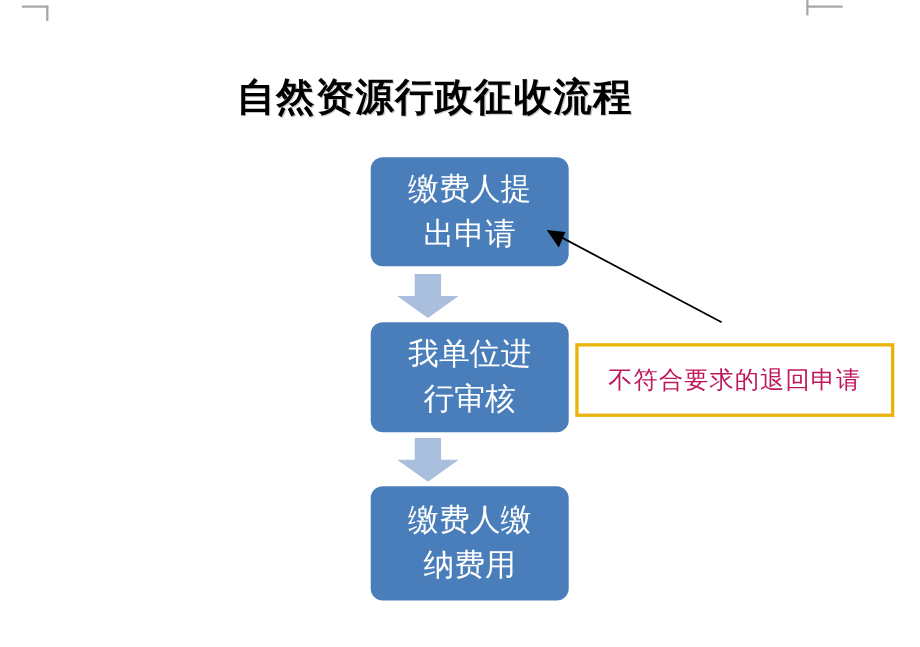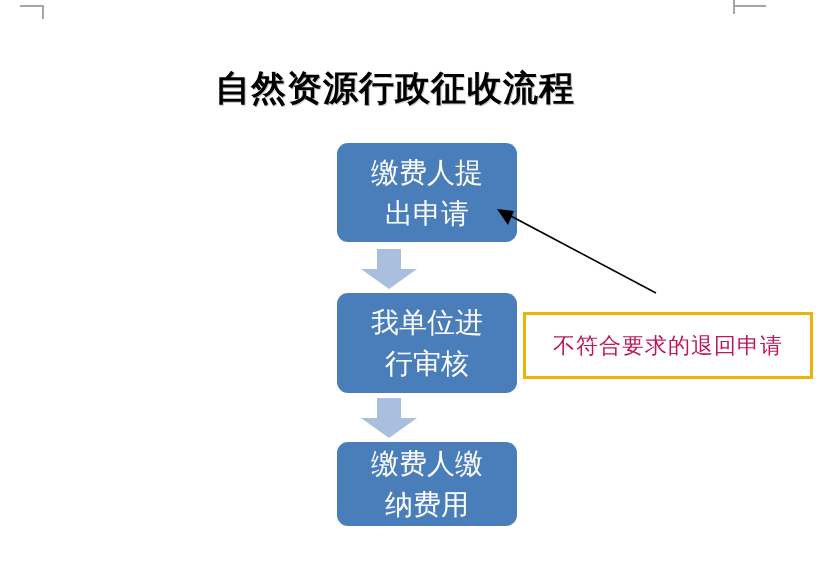--- a/index.html
+++ b/index.html
@@ -76,21 +76,21 @@
     padding: 0 6px;
     margin-left: 38px;
   }
   .process-box .box-label {
     display: block;
     width: 100%;
     white-space: pre-line;
   }
   #box-apply  { top: 143px; height: 99px; }
   #box-review { top: 293px; height: 100px; }
-  #box-pay    { top: 442px; height: 84px; }
+  #box-pay    { top: 442px; height: 104px; }
 
   
   .connector-arrow {
     position: absolute;
     left: 361px;
     width: 56px;
     height: 40px;
   }
   #connector-1 { top: 249px; }
   #connector-2 { top: 398px; }

